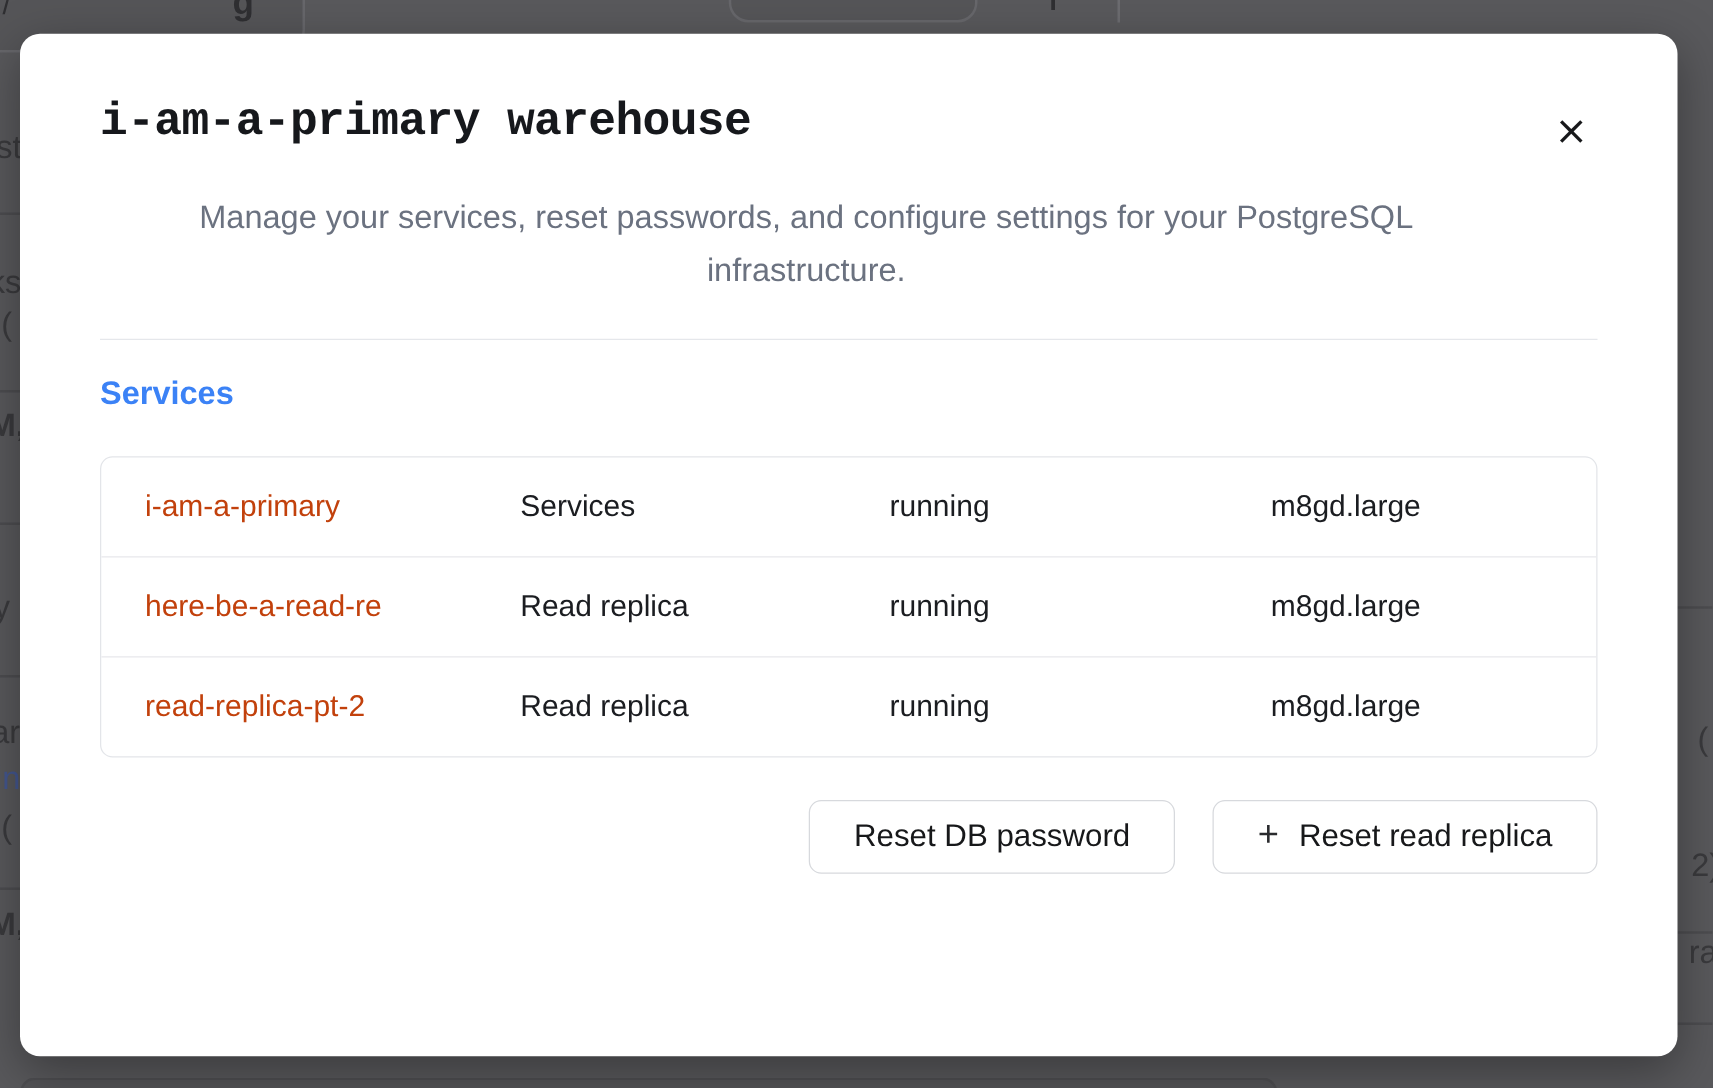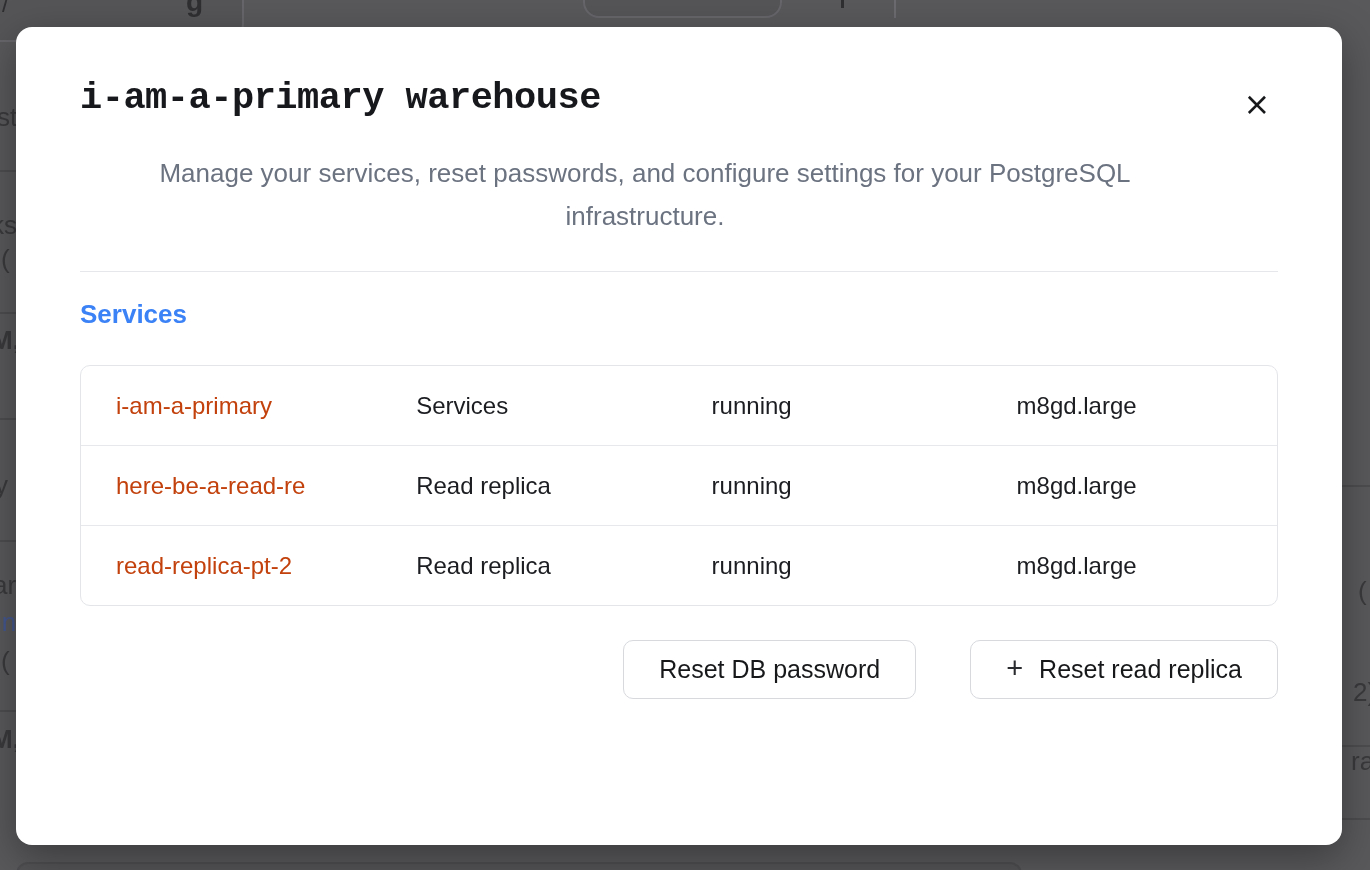--- a/index.html
+++ b/index.html
@@ -130,21 +130,21 @@
     white-space: nowrap;
     max-width: 240px;
     display: inline-block;
   }
 
   
   .actions {
     margin-top: 34px;
     display: flex;
     justify-content: flex-end;
-    gap: 54px;
+    gap: 30px;
   }
   .btn {
     height: 59px;
     background: #ffffff;
     border: 1px solid #d7d9dd;
     border-radius: 10px;
     padding: 0 35px;
     font-size: 25px;
     color: #17181a;
     font-family: inherit;

